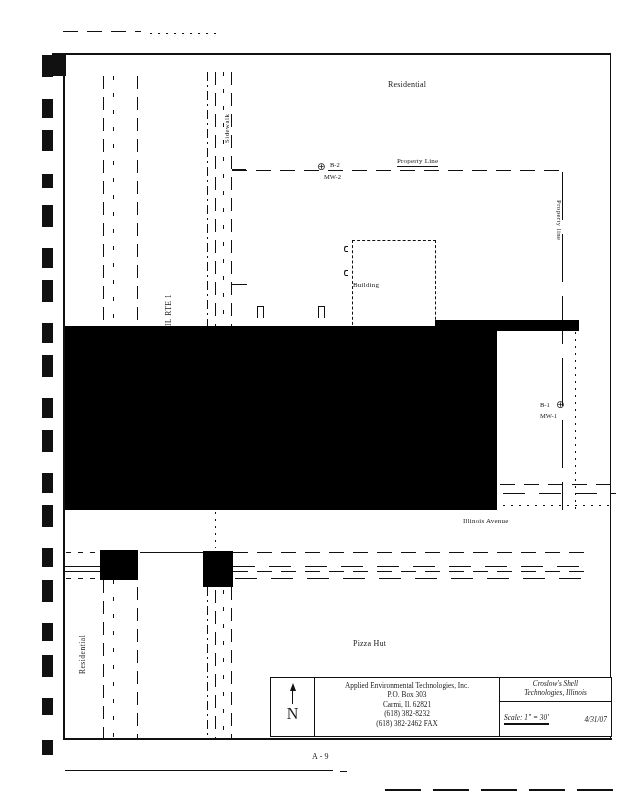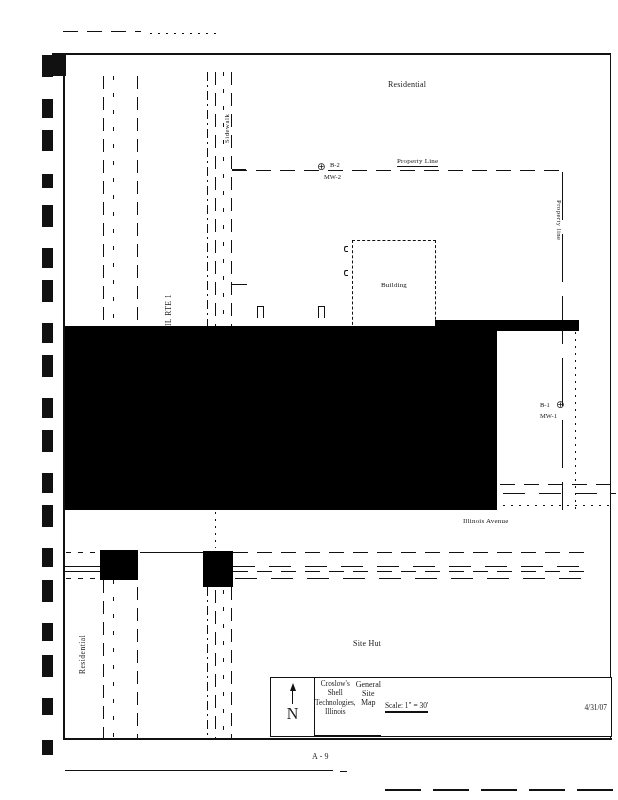--- a/index.html
+++ b/index.html
@@ -17,29 +17,29 @@
   .hdl2{height:1px;background:repeating-linear-gradient(to right,#111 0 22px,transparent 22px 36px);}
   .hds{height:1px;background:repeating-linear-gradient(to right,#111 0 5px,transparent 5px 12px);}
   .hdot{height:1px;background:repeating-linear-gradient(to right,#111 0 2px,transparent 2px 8px);}
   .hdl3{height:2px;background:repeating-linear-gradient(to right,#111 0 36px,transparent 36px 48px);}
   .solid-h{height:1px;background:#111;}
   .lbl{font-size:8px;letter-spacing:.2px;white-space:nowrap;}
   .lbl-s{font-size:7px;letter-spacing:.2px;white-space:nowrap;}
   .lbl-xs{font-size:6.5px;white-space:nowrap;}
   .vtext{writing-mode:vertical-rl;transform:rotate(180deg);font-size:7.5px;letter-spacing:.5px;white-space:nowrap;}
   .vtext-cw{writing-mode:vertical-rl;font-size:6.8px;letter-spacing:.4px;white-space:nowrap;}
-  .building{border:1px dashed #111;display:flex;align-items:center;justify-content:center;}
+  .building{border:1px dashed #111;display:flex;align-items:center;}
   .pump-mark{width:7px;height:12px;border:1px solid #111;border-bottom:none;}
   .survey-mark{width:4px;height:6px;border:1px solid #111;border-right:none;border-radius:50% 0 0 50%;}
   .well-icon{font-size:10px;line-height:10px;font-family:"DejaVu Sans",sans-serif;}
   
   #titleblock{left:270px;top:677px;width:342px;height:60px;border:1px solid #111;display:flex;background:#fff;}
   .tb-north{width:43px;border-right:1px solid #111;position:relative;}
   .tb-company{width:184px;border-right:1px solid #111;text-align:center;font-size:7.3px;line-height:1.3;padding-top:3px;}
-  .tb-right{flex:1;display:flex;flex-direction:row;}
+  .tb-right{flex:1;display:flex;flex-direction:column;font-style:italic;}
   .tb-client{border-bottom:1px solid #111;text-align:center;font-size:7.3px;line-height:1.3;padding-top:1px;flex:0 0 22px;}
   .tb-map{border-bottom:1px solid #111;text-align:center;font-size:8px;flex:0 0 15px;padding-top:2px;}
   .tb-scale{flex:1;display:flex;align-items:center;justify-content:space-between;font-size:7.4px;padding:0 4px;}
   .tb-scale .scale-val{border-bottom:2px solid #111;padding-bottom:1px;}
   .arrowhead{width:0;height:0;border-left:3px solid transparent;border-right:3px solid transparent;border-bottom:8px solid #111;margin:5px auto 0;}
   .arrowstem{width:1px;height:13px;background:#111;margin:0 auto;}
   .north-n{font-size:16px;text-align:center;margin-top:1px;font-family:"Liberation Serif",serif;}
 </style>
 </head>
 <body>
@@ -143,36 +143,42 @@
   <div class="abs hdl2" style="left:235px;top:578px;width:350px;"></div>
 
   <div class="abs" style="left:100px;top:550px;width:38px;height:30px;background:#000;"></div>
   <div class="abs" style="left:203px;top:551px;width:30px;height:36px;background:#000;"></div>
 
   <span class="abs vtext" style="left:164px;top:268px;height:58px;">IL RTE 1</span>
   <span class="abs vtext" style="left:223px;top:95px;height:48px;font-size:6.8px;">Sidewalk</span>
   <span class="abs vtext" style="left:78px;top:604px;height:70px;">Residential</span>
 
   <span class="abs lbl" style="left:388px;top:80px;">Residential</span>
-  <span class="abs lbl" style="left:353px;top:639px;">Site Hut</span>
+  <span class="abs lbl" style="left:353px;top:639px;">Pizza Hut</span>
 
   <div class="abs" id="titleblock">
     <div class="tb-north">
       <div>
         <div class="arrowhead"></div>
         <div class="arrowstem"></div>
       </div>
       <div class="north-n">N</div>
     </div>
+    <div class="tb-company">
+      <div>Applied Environmental Technologies, Inc.</div>
+      <div>P.O. Box 303</div>
+      <div>Carmi, Il. 62821</div>
+      <div>(618) 382-8232</div>
+      <div>(618) 382-2462 FAX</div>
+    </div>
     <div class="tb-right">
       <div class="tb-client">
         <div>Croslow's Shell</div>
         <div>Technologies, Illinois</div>
       </div>
-      <div class="tb-map">General Site Map</div>
       <div class="tb-scale">
         <span class="scale-val">Scale: 1" = 30'</span>
         <span>4/31/07</span>
       </div>
     </div>
   </div>
 
   <span class="abs lbl" style="left:312px;top:752px;letter-spacing:2px;">A-9</span>
   <div class="abs solid-h" style="left:65px;top:770px;width:268px;"></div>
   <div class="abs solid-h" style="left:340px;top:771px;width:7px;"></div>

